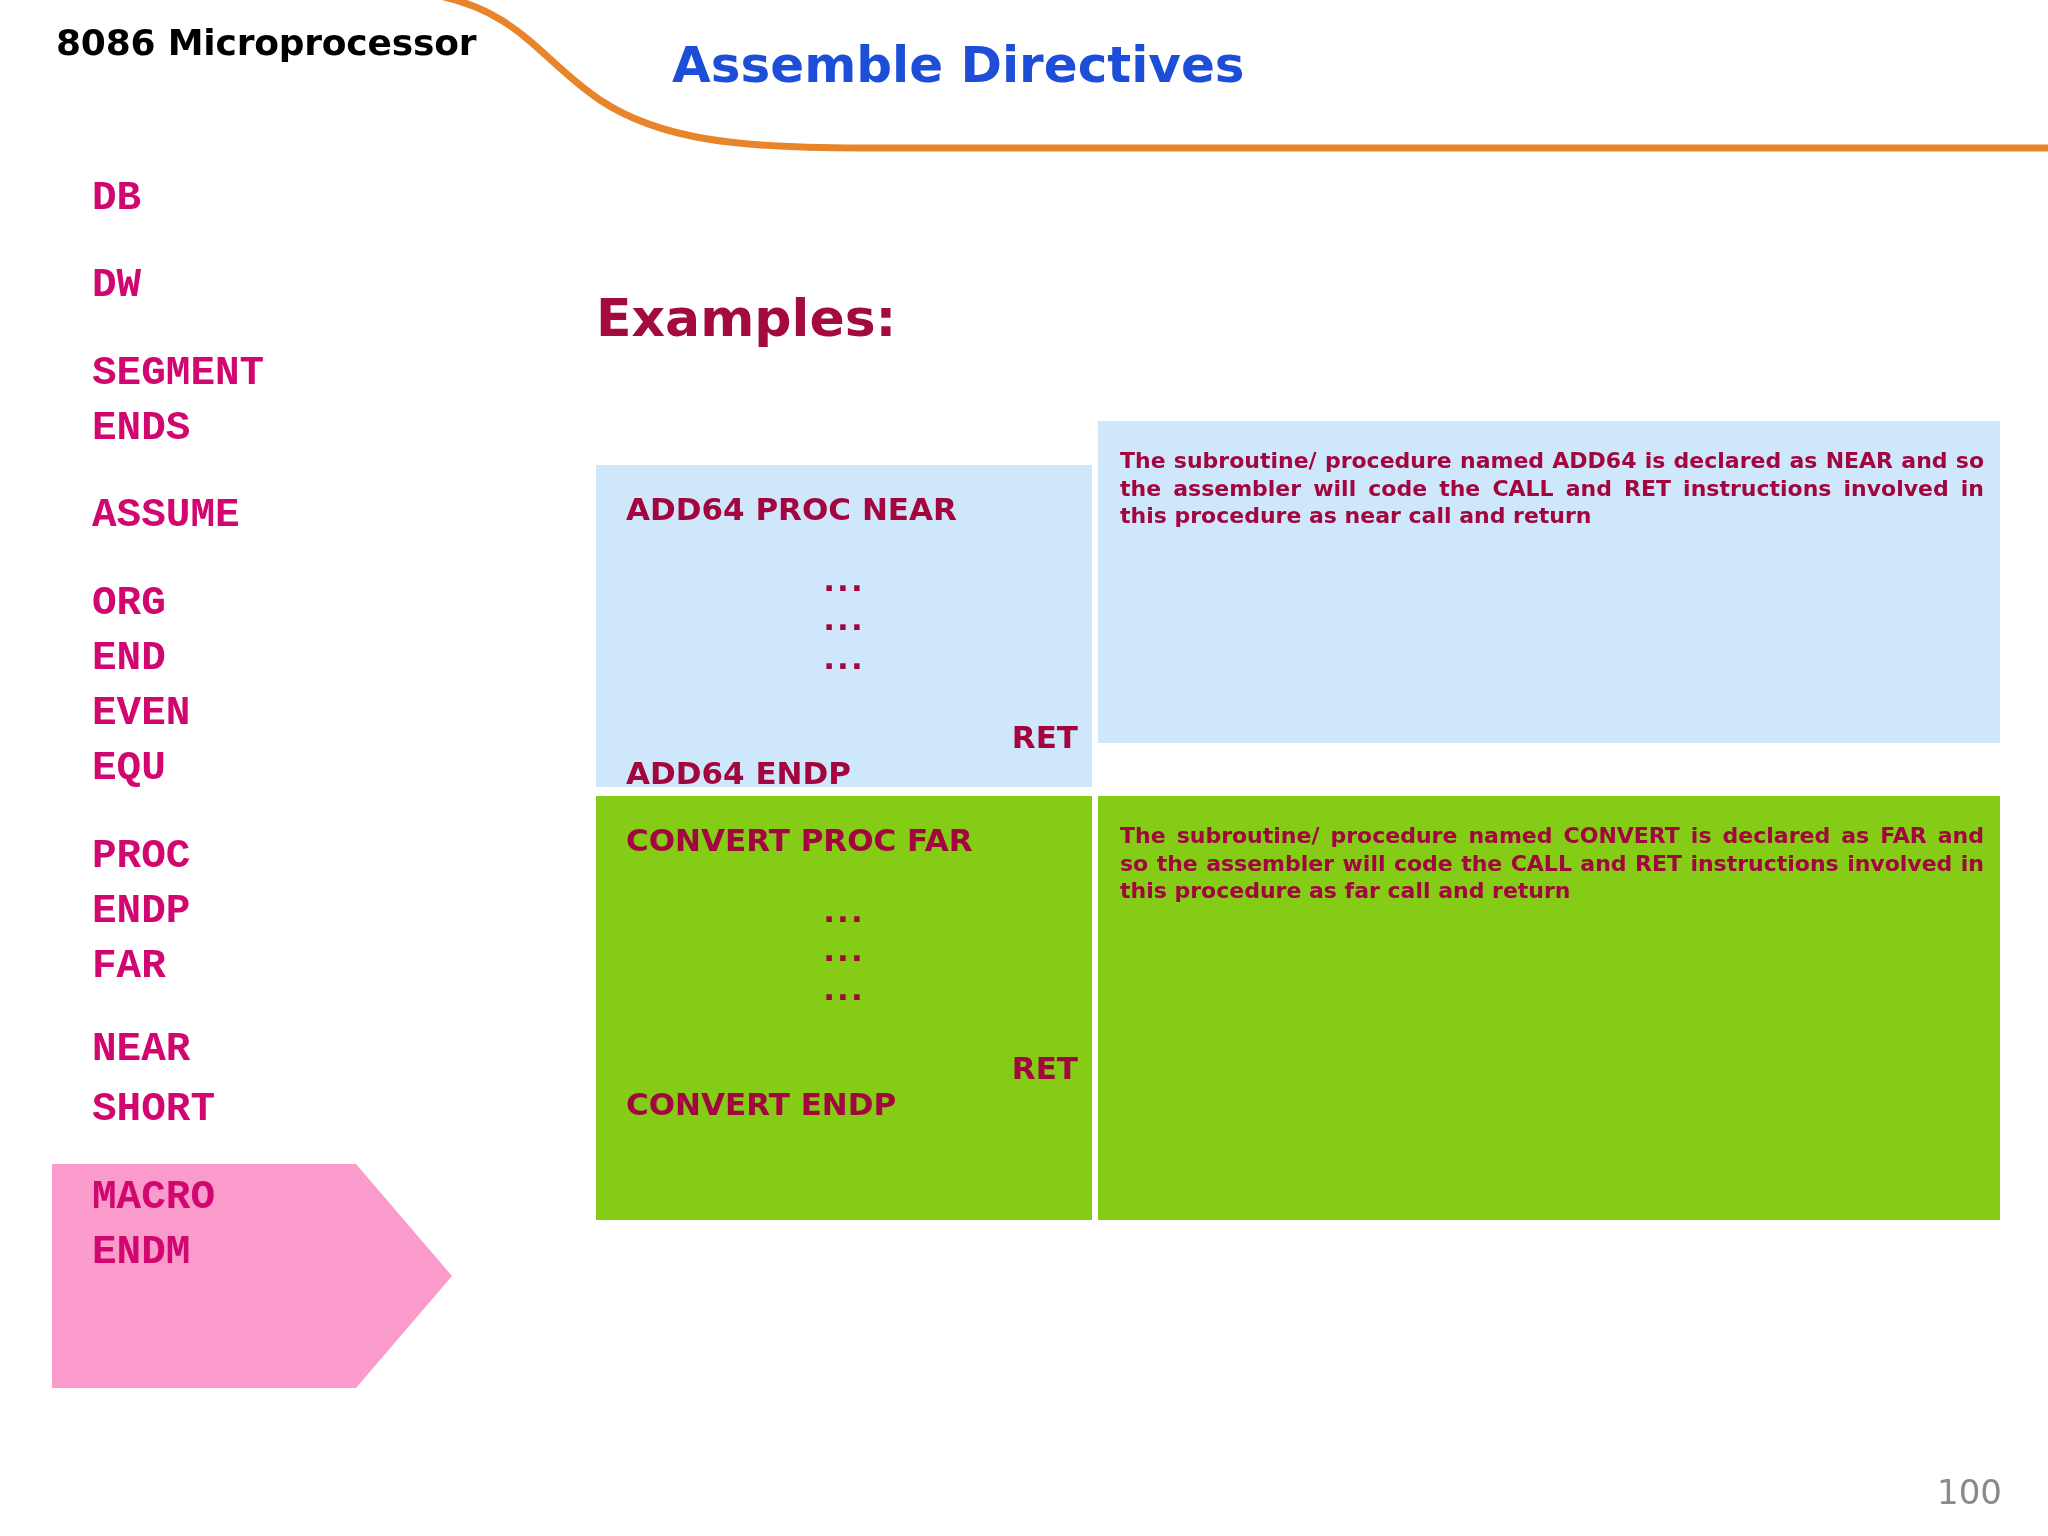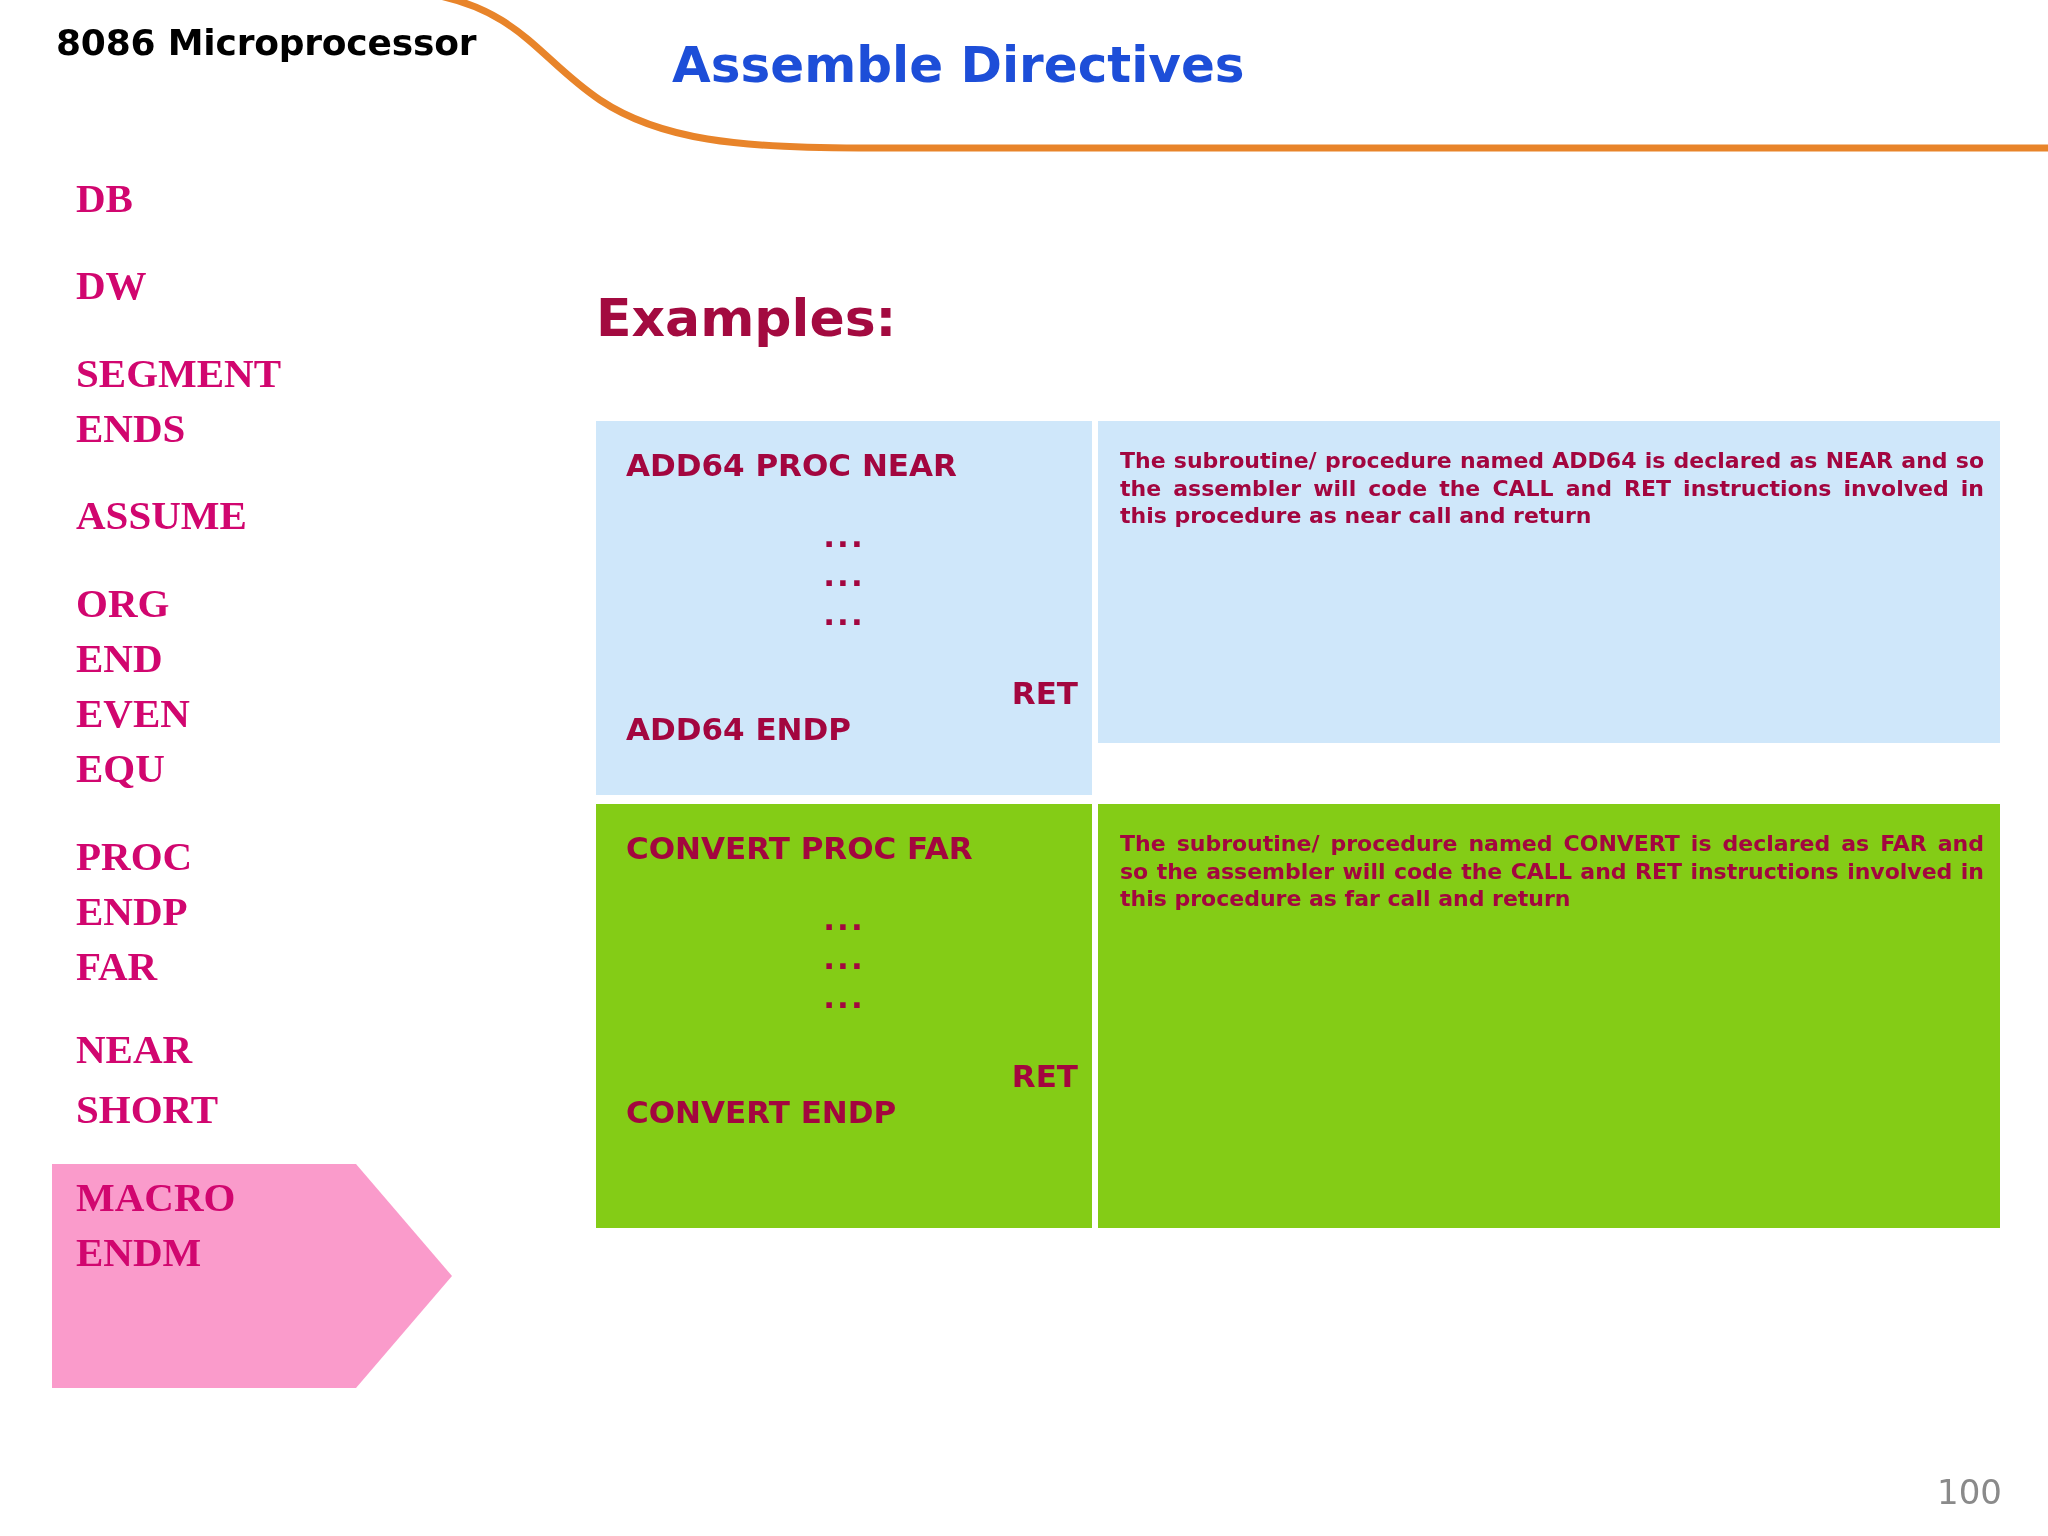--- a/index.html
+++ b/index.html
@@ -54,22 +54,22 @@
   
   .sidebar {
     position: absolute;
     left: 0;
     top: 160px;
     width: 470px;
     height: 1376px;
   }
   .sb-item {
     position: absolute;
-    left: 76px;
-    font-family: Liberation Serif, serif;
+    left: 92px;
+    font-family: Liberation Mono, monospace;
     font-size: 41px;
     font-weight: bold;
     color: #D1066F;
     white-space: nowrap;
     line-height: 1;
     text-align: right;
   }
 
   
   .arrow-highlight {
@@ -125,21 +125,21 @@
     width: 902px;
     font-family: "DejaVu Sans", sans-serif;
     font-size: 22px;
     font-weight: bold;
     color: #A3063F;
     text-align: justify;
     line-height: 1.26;
     padding-left: 22px;
     padding-right: 16px;
   }
-  .ex-row.blue .ex-cell-code  { height: 374px; }
+  .ex-row.blue .ex-cell-code  { height: 322px; margin-top: 44px; }
   .ex-row.blue .ex-cell-desc  { height: 322px; }
   .ex-row.green .ex-cell-code { height: 424px; }
   .ex-row.green .ex-cell-desc { height: 424px; }
 
   .code-line { white-space: nowrap; }
   .code-line.left   { text-align: left;  padding-left: 16px; }
   .code-line.center { text-align: right; }
   .code-gap-sm { height: 34px; }
   .code-gap-md { height: 42px; }
   .code-dots {

